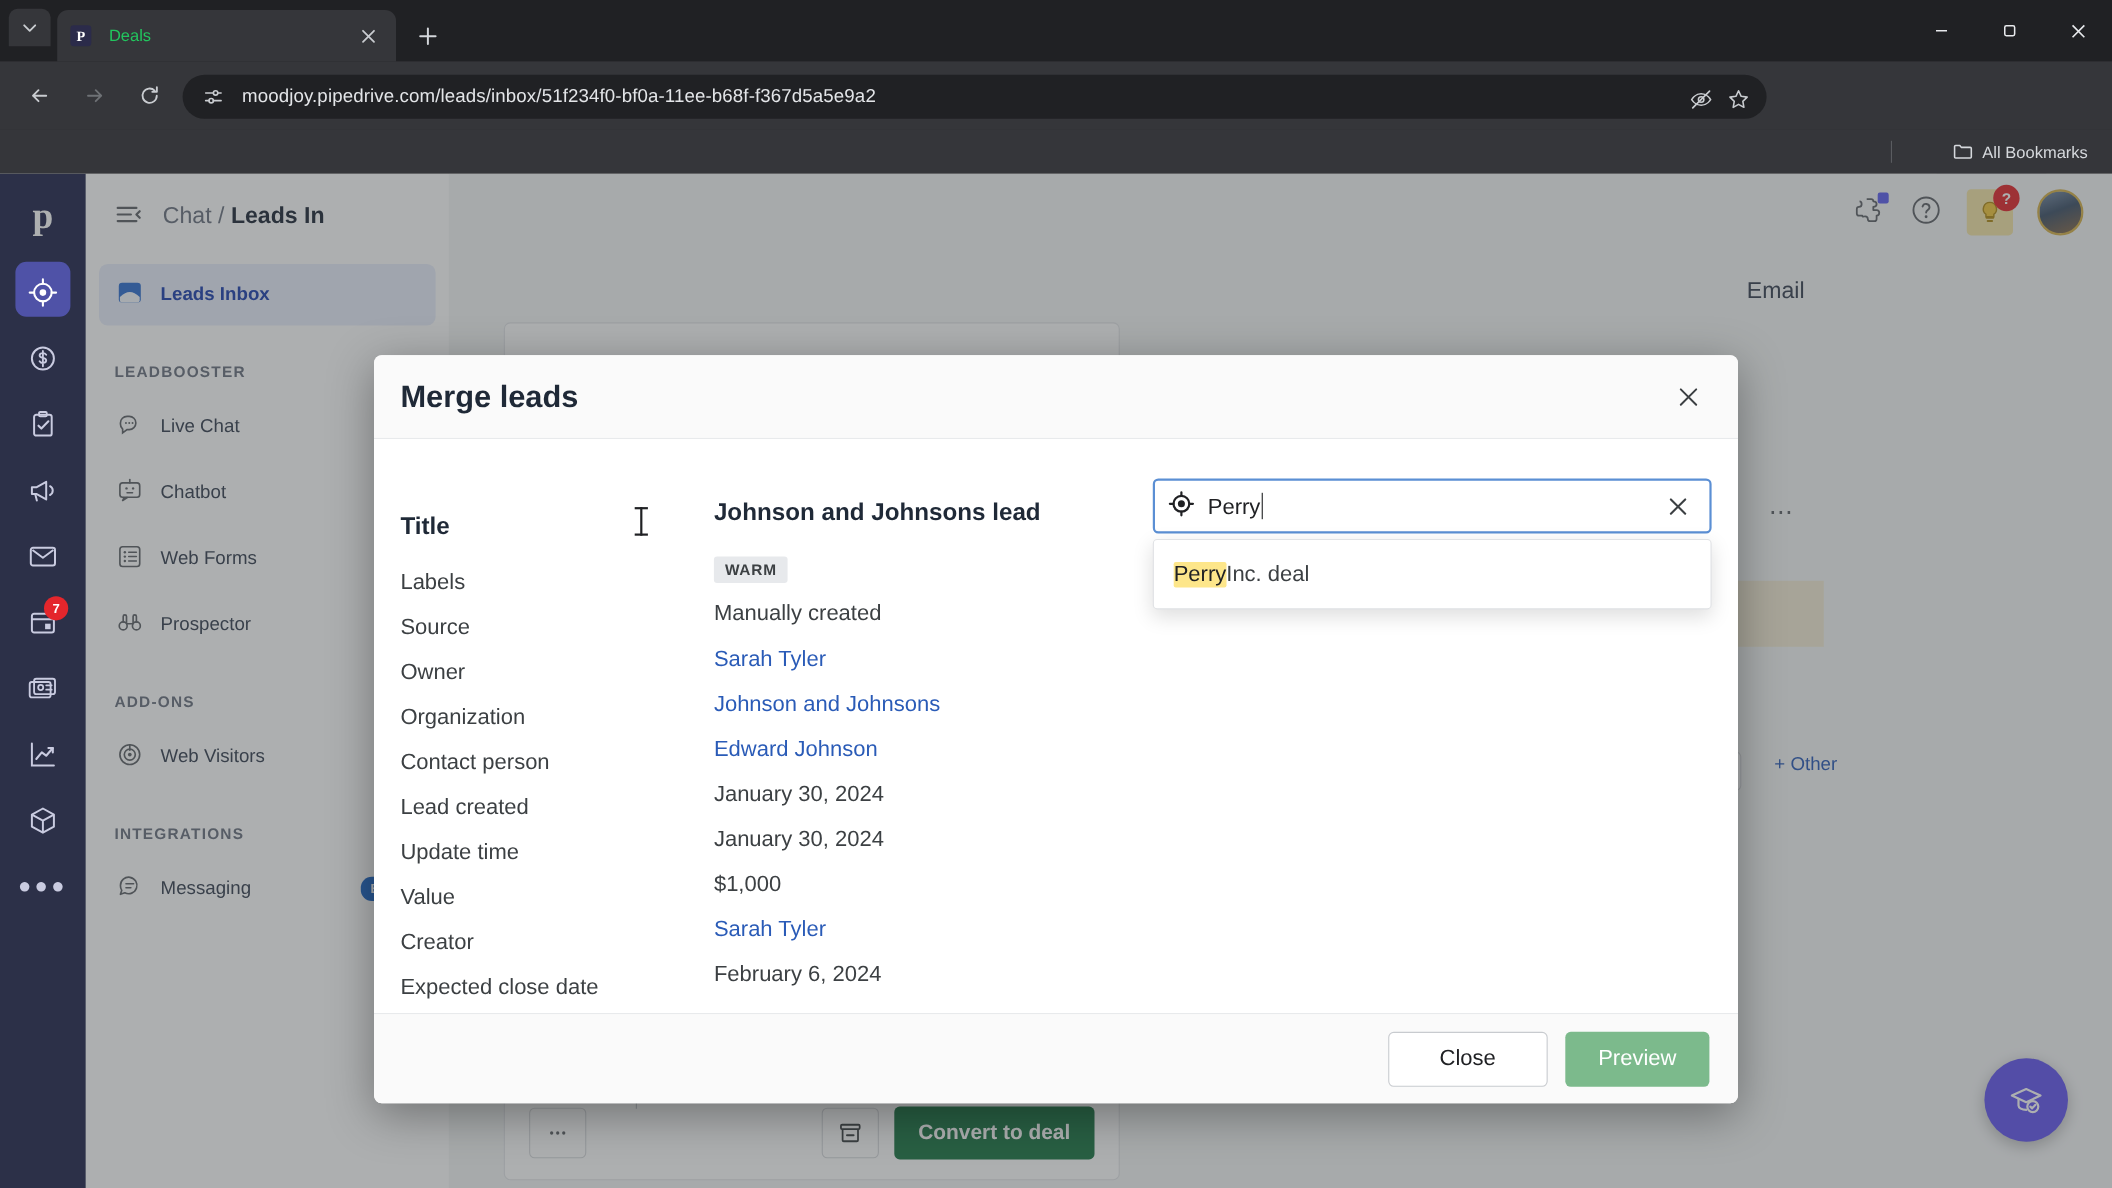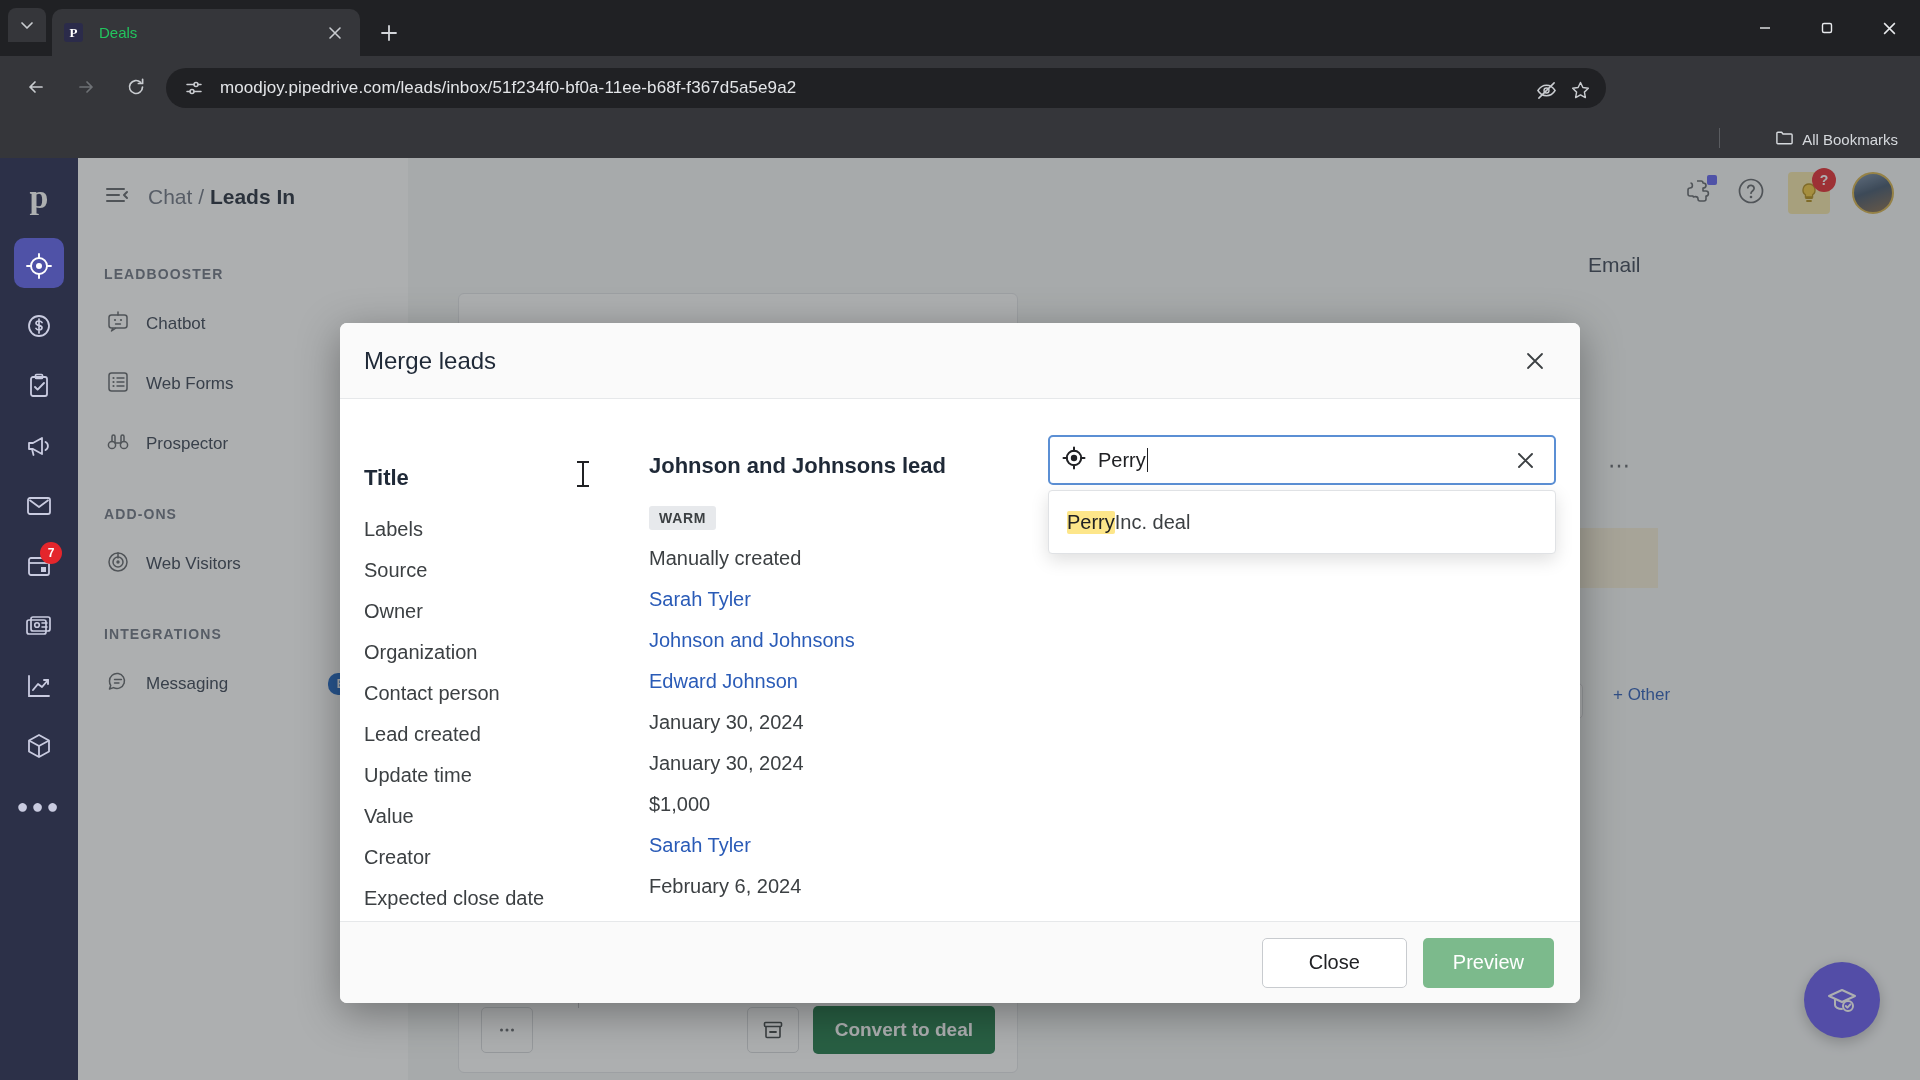--- a/index.html
+++ b/index.html
@@ -139,21 +139,21 @@
   }
 
   
   #dim { position:absolute; left:78px; top:158px; width:1842px; height:922px; background:rgba(60,64,67,.42); }
   #modal {
     position:absolute; left:340px; top:165px; width:1240px; height:680px;
     background:#fff; border-radius:7px; box-shadow:0 10px 42px rgba(0,0,0,.35);
     overflow:visible;
   }
   .m-head { height:76px; border-bottom:1px solid #e6e8ea; background:#fafafa; border-radius:7px 7px 0 0; display:flex; align-items:center; padding:0 24px; }
-  .m-title { font-size:24px; font-weight:400; color:#1f2937; }
+  .m-title { font-size:28px; font-weight:700; color:#1f2937; }
   .m-close { margin-left:auto; width:42px; height:42px; border-radius:50%; display:flex; align-items:center; justify-content:center; color:#3c4043; font-size:24px; }
   .m-body { position:relative; height:522px; padding:36px 24px 0 24px; }
   .m-foot { height:82px; border-top:1px solid #e6e8ea; background:#fafafa; border-radius:0 0 7px 7px; display:flex; align-items:center; justify-content:flex-end; gap:16px; padding:0 26px; }
   .btn-close {
     height:50px; padding:0 46px; border:1px solid #c8cbcf; background:#fff; border-radius:5px;
     font-size:20px; color:#202124; display:flex; align-items:center;
   }
   .btn-preview {
     height:50px; padding:0 30px; background:#7cba8c; color:#fff; border-radius:5px;
     font-size:20px; display:flex; align-items:center; font-weight:400;
@@ -401,22 +401,42 @@
               <path d="M23 10l-3 3 3 3" fill="none" stroke="currentColor" stroke-width="2" stroke-linecap="round" stroke-linejoin="round"></path>
             </svg>
         </span>
         <span class="crumb">
           <span>Chat</span>
           <span>/</span>
           <b>Leads In</b>
         </span>
       </div>
 
+      <div class="lp-item active">
+        <span>
+          <svg width="24" height="24" viewBox="0 0 24 24">
+              <rect x="2" y="3" width="20" height="18" rx="3" fill="#2f6fd0"></rect>
+              <path d="M3 16c3.5-3 6-4.5 9-4.5s5.5 1.5 9 4.5v3a2 2 0 0 1-2 2H5a2 2 0 0 1-2-2z" fill="#fff" opacity=".95"></path>
+            </svg>
+        </span>
+        <span>Leads Inbox</span>
+      </div>
 
       <div class="lp-section">LEADBOOSTER</div>
+      <div class="lp-item">
+        <span>
+          <svg width="24" height="24" viewBox="0 0 24 24" style="color:#5f6368">
+              <path d="M3.5 10.5a6 6 0 0 1 6-6h2a6 6 0 0 1 0 12h-2l-4 3v-3.3a6 6 0 0 1-2-4.7z" fill="none" stroke="currentColor" stroke-width="1.5"></path>
+              <circle cx="8.5" cy="10.5" r=".9" fill="currentColor"></circle>
+              <circle cx="11.5" cy="10.5" r=".9" fill="currentColor"></circle>
+              <circle cx="14.5" cy="10.5" r=".9" fill="currentColor"></circle>
+            </svg>
+        </span>
+        <span>Live Chat</span>
+      </div>
       <div class="lp-item">
         <span>
           <svg width="24" height="24" viewBox="0 0 24 24" style="color:#5f6368">
               <rect x="3" y="5" width="18" height="13" rx="2.5" fill="none" stroke="currentColor" stroke-width="1.5"></rect>
               <path d="M7 18l-1.5 3 4.5-3" fill="none" stroke="currentColor" stroke-width="1.5" stroke-linejoin="round"></path>
               <circle cx="9" cy="10" r="1.1" fill="currentColor"></circle>
               <circle cx="15" cy="10" r="1.1" fill="currentColor"></circle>
               <path d="M9.5 14h5" stroke="currentColor" stroke-width="1.4" stroke-linecap="round"></path>
               <path d="M12 2v3" stroke="currentColor" stroke-width="1.5" stroke-linecap="round"></path>
             </svg>

